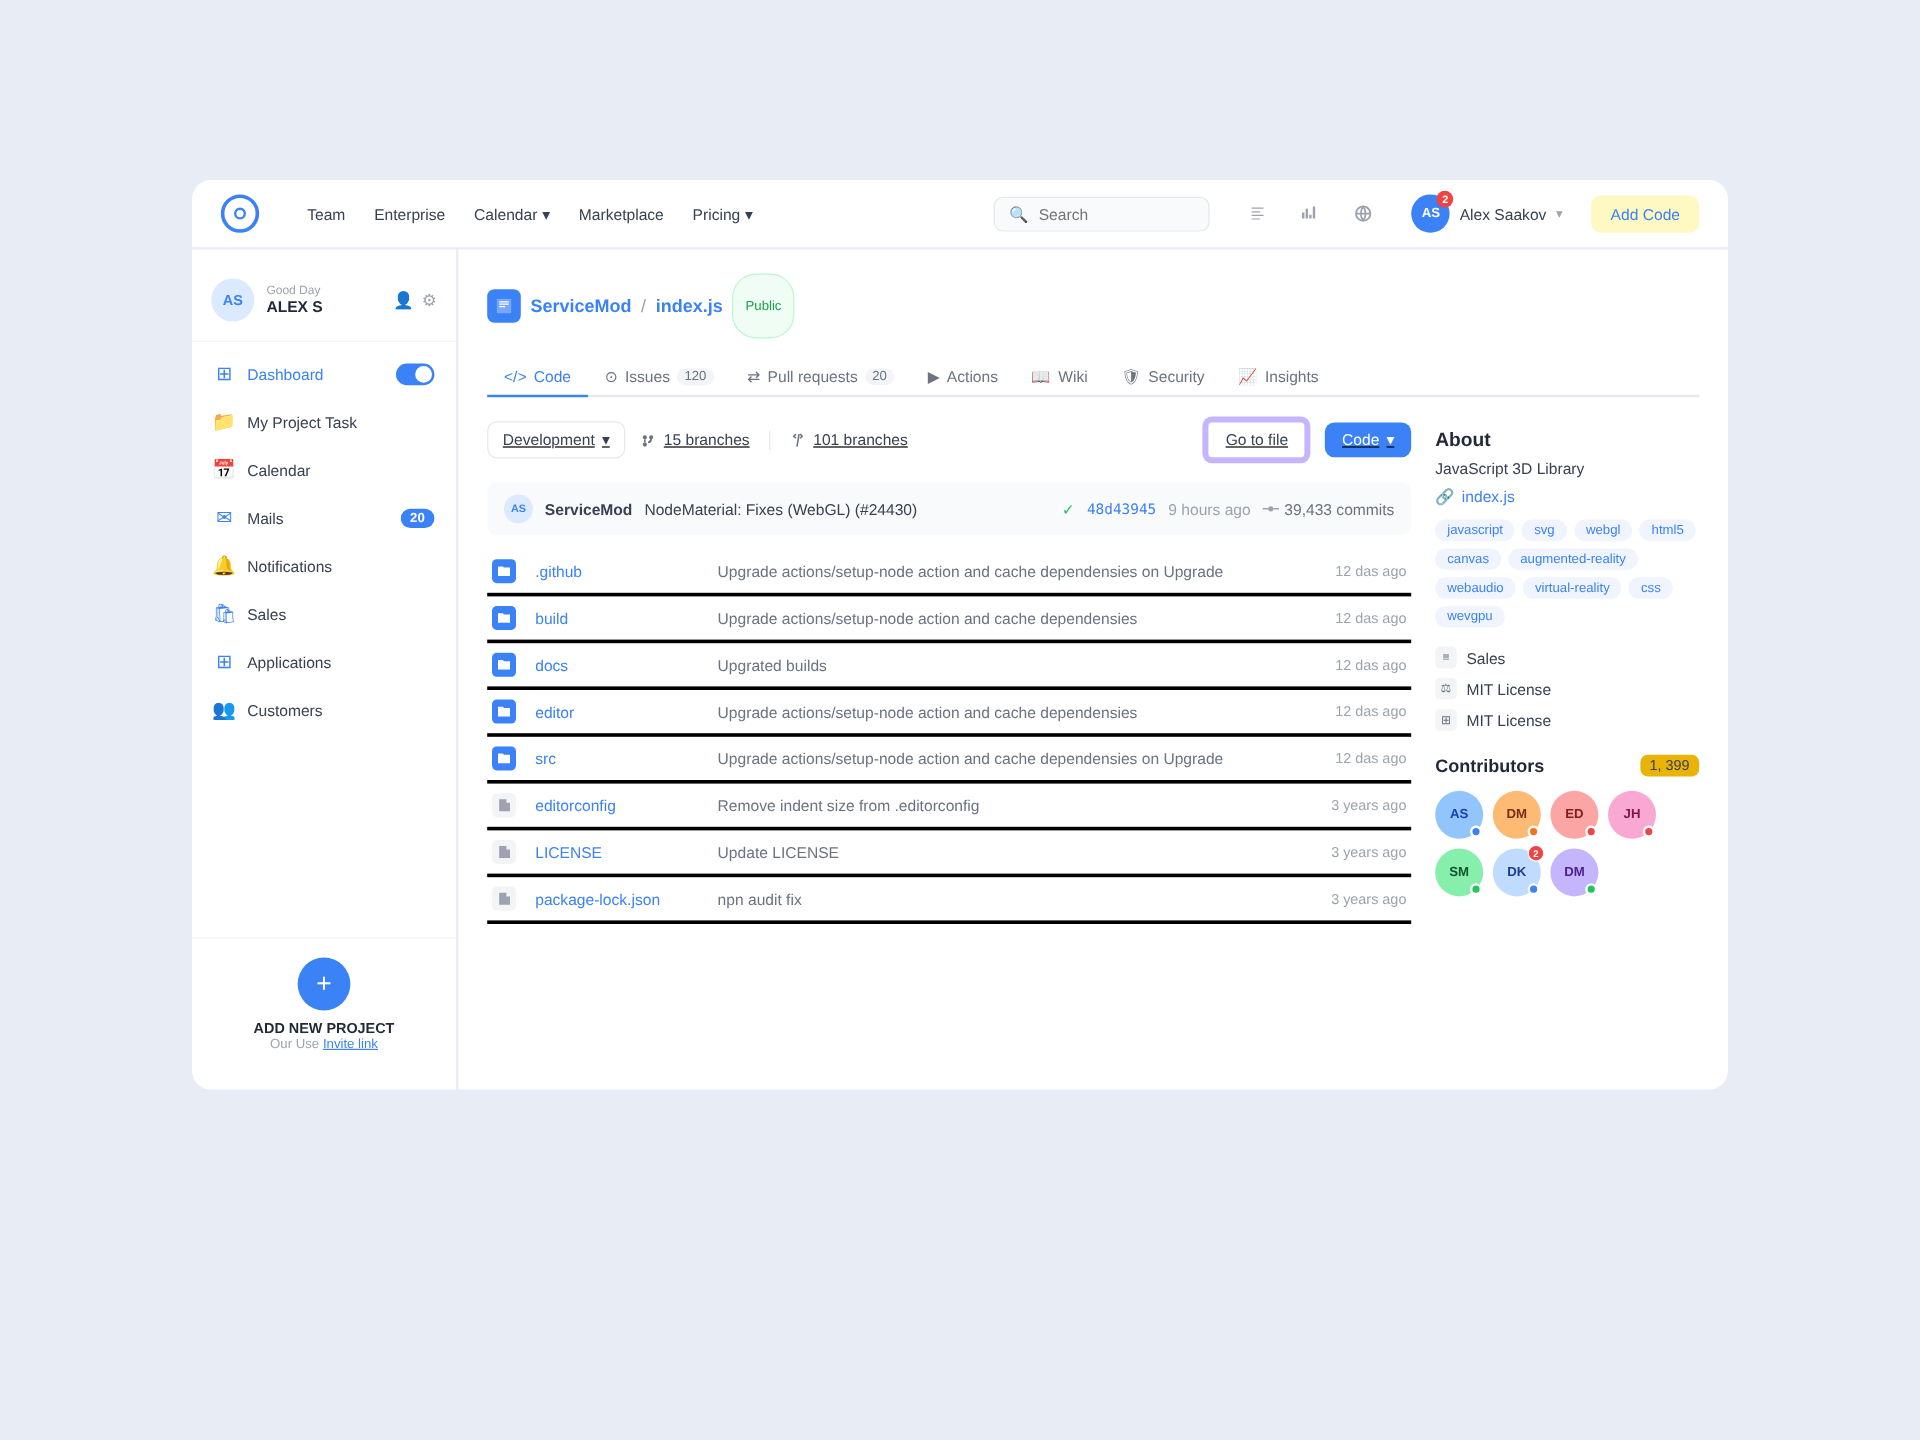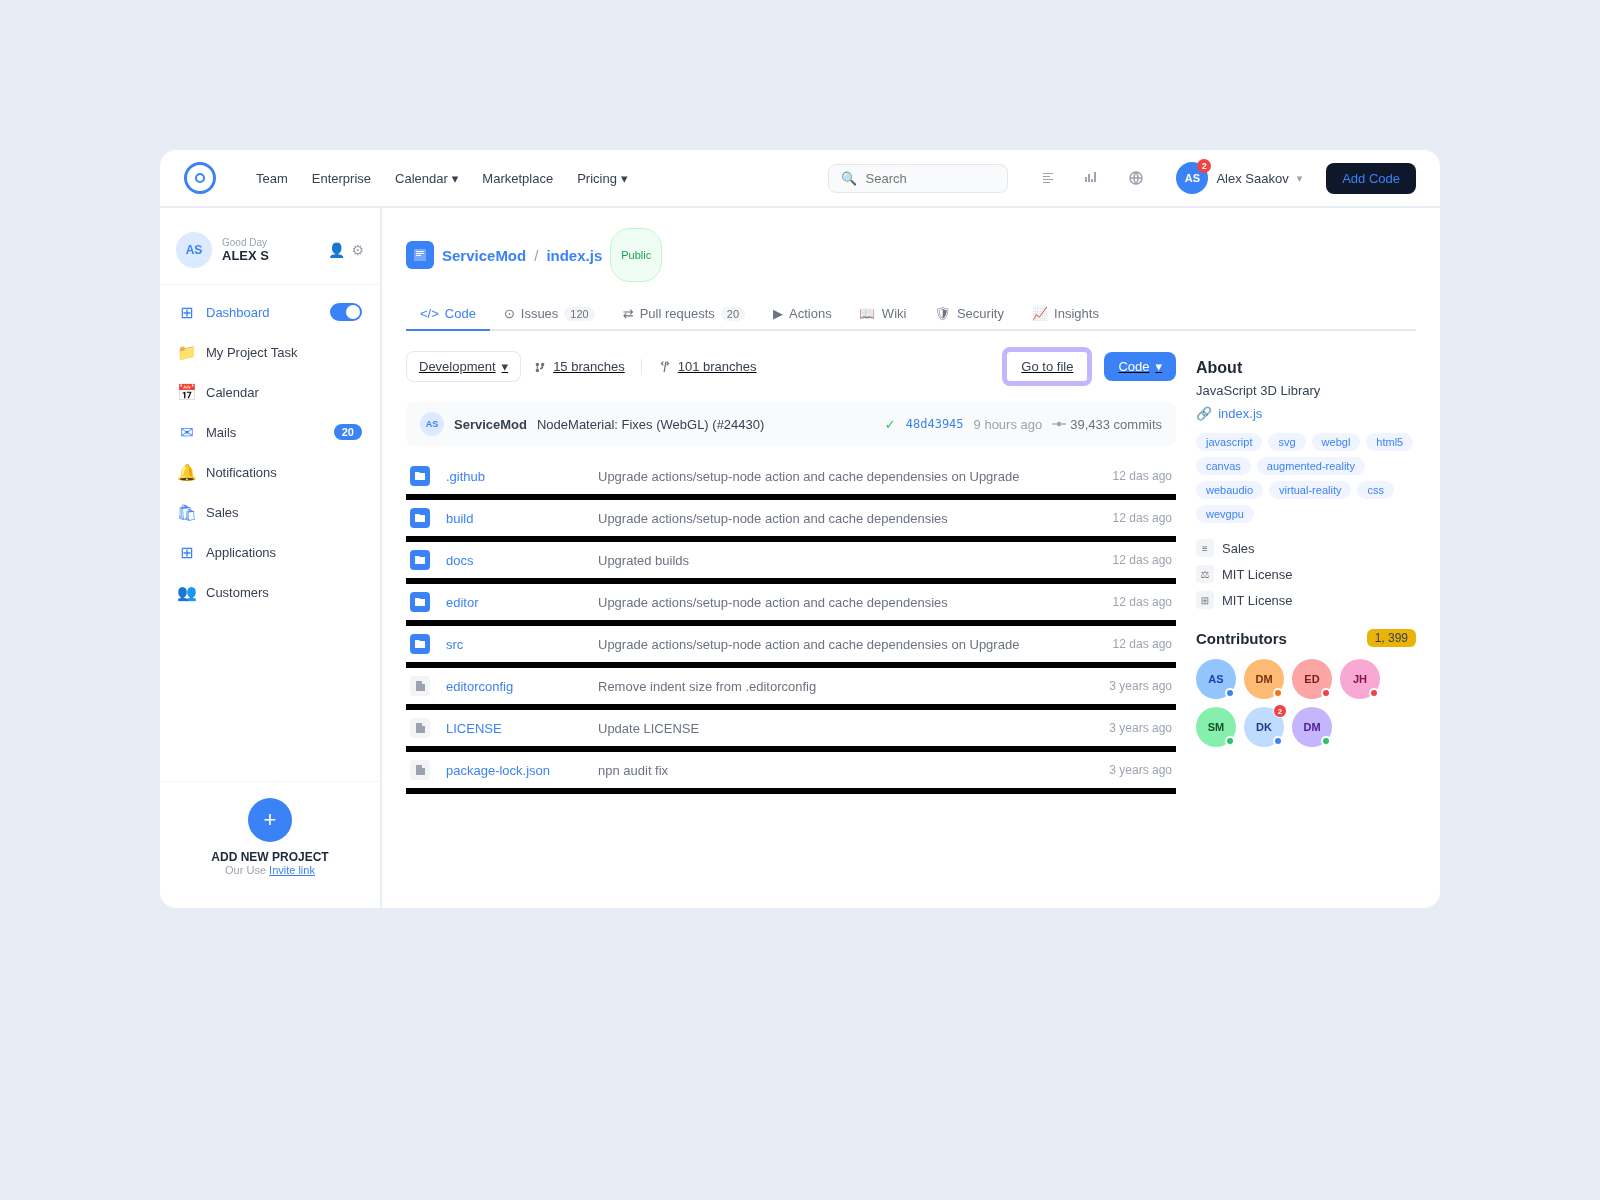--- a/index.html
+++ b/index.html
@@ -124,21 +124,21 @@
       color: white;
       border-radius: 50%;
       width: 14px;
       height: 14px;
       font-size: 9px;
       display: flex;
       align-items: center;
       justify-content: center;
     }
     .btn-add-code {
-      background: #0f172a;
+      background: #fef9c3;
       color: #3b82f6;
       border: none;
       border-radius: 8px;
       padding: 8px 16px;
       font-size: 13px;
       font-weight: 500;
       cursor: pointer;
     }
 
     
@@ -485,21 +485,21 @@
       align-items: center;
       gap: 4px;
       color: #6b7280;
     }
     .file-row {
       display: grid;
       grid-template-columns: 24px 140px 1fr 100px;
       align-items: center;
       gap: 12px;
       padding: 8px 4px;
-      border-bottom: 6px solid #000000;
+      border-bottom: 3px solid #000000;
     }
     .file-icon {
       width: 20px;
       height: 20px;
       border-radius: 4px;
       display: flex;
       align-items: center;
       justify-content: center;
     }
     .folder-icon {

